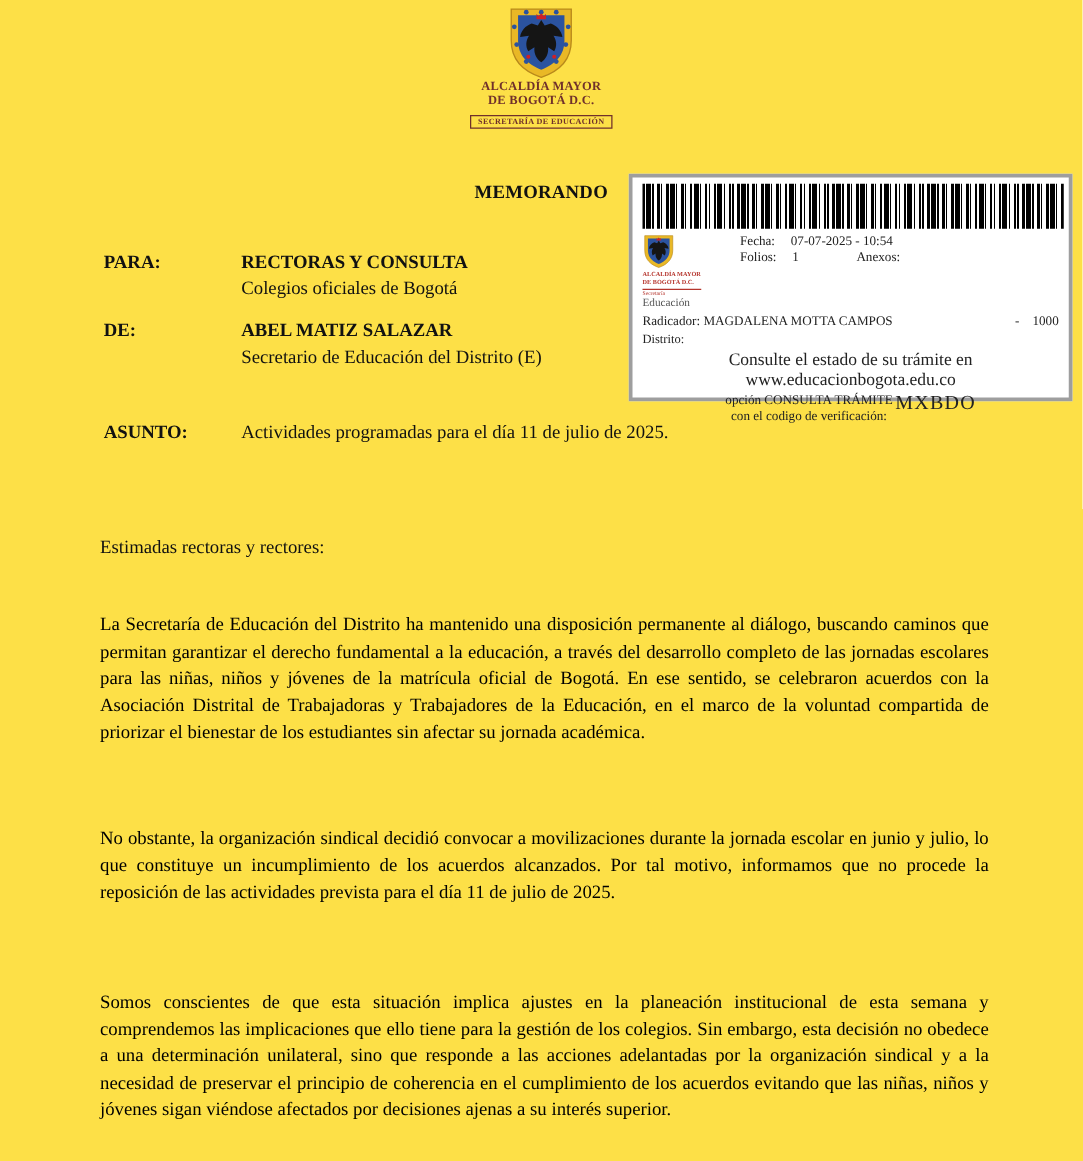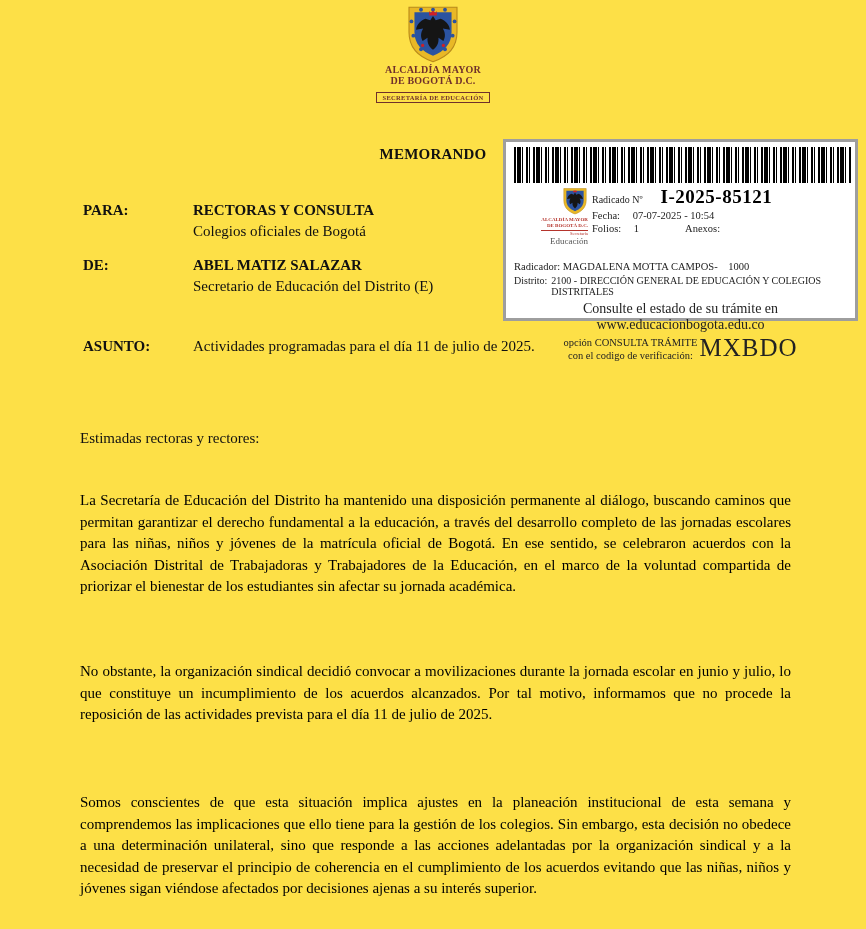--- a/index.html
+++ b/index.html
@@ -26,41 +26,41 @@
   
   .rad-box{position:absolute;left:503px;top:139px;width:355px;height:182px;
     box-sizing:border-box;border:3px solid #9e9e9e;background:#fff;
     padding:5px 8px 4px 8px;font-size:10.5px;color:#222;}
   .barcode{height:36px;width:337px;margin:0 auto;
     background:repeating-linear-gradient(90deg,
       #000 0 2px,#fff 2px 3px,#000 3px 7px,#fff 7px 8px,
       #000 8px 9px,#fff 9px 12px,#000 12px 14px,#fff 14px 15px,
       #000 15px 16px,#fff 16px 19px);}
   .rad-top{display:flex;margin-top:3px;}
-  .rad-minilogo{width:74px;text-align:right;flex:0 0 auto;padding-top:1px;}
+  .rad-minilogo{width:74px;text-align:left;flex:0 0 auto;padding-top:1px;}
   .mini-name{font-size:5px;font-weight:bold;color:#b5342c;line-height:6px;
     border-bottom:1px solid #b5342c;display:inline-block;padding-bottom:1px;}
   .mini-sec{font-size:4.5px;color:#b5342c;line-height:6px;}
   .mini-edu{font-size:9px;color:#555;line-height:9px;}
   .rad-fields{flex:1;padding-left:4px;}
   .rad-num-row{display:flex;align-items:baseline;}
   .rad-num-label{font-size:10px;}
   .rad-num{font-size:19px;font-weight:bold;letter-spacing:.5px;margin-left:18px;color:#000;}
   .rad-line{margin-top:2px;}
   .rad-line .lbl{display:inline-block;}
   .sp-sm{display:inline-block;width:10px;}
   .sp-lg{display:inline-block;width:44px;}
-  .rad-full{display:flex;margin-top:15px;}
+  .rad-full{display:flex;justify-content:space-between;margin-top:5px;}
   .pre{white-space:pre;}
   .rad-destino{display:flex;margin-top:3px;font-size:10px;}
   .rad-destino .lbl{flex:0 0 auto;margin-right:4px;}
   .rad-consulta{text-align:center;margin-top:4px;font-size:14px;}
-  .rad-code-row{display:flex;justify-content:center;align-items:flex-end;margin-top:1px;}
+  .rad-code-row{display:flex;justify-content:center;align-items:flex-start;margin-top:1px;}
   .rad-code-left{text-align:center;font-size:10.5px;line-height:13px;}
-  .rad-code{font-size:25px;letter-spacing:1px;color:#222;margin-left:2px;}
+  .rad-code{font-size:16px;letter-spacing:1px;color:#222;margin-left:2px;}
 
   
   .field{position:absolute;left:83px;font-size:15px;line-height:21px;}
   .field .lbl{font-weight:bold;position:absolute;left:0;top:0;}
   .field .val{position:absolute;left:110px;top:0;width:560px;}
   .f-para{top:200px;}
   .f-de{top:255px;}
   .f-asunto{top:336px;}
   .bold{font-weight:bold;}
 
@@ -115,45 +115,40 @@
         <div>
           <span class="mini-name">
             <span>ALCALDÍA MAYOR</span><br>
             <span>DE BOGOTÁ D.C.</span>
           </span>
         </div>
         <div class="mini-sec">Secretaría</div>
         <div class="mini-edu">Educación</div>
       </div>
       <div class="rad-fields">
-        <div class="rad-num-row">
-          <span class="rad-num-label">Radicado Nº</span>
-          <span class="rad-num">I-2025-85121</span>
-        </div>
         <div class="rad-line">
           <span class="lbl">Fecha:</span><span class="sp-sm"></span>
           <span>07-07-2025 - 10:54</span>
         </div>
         <div class="rad-line">
           <span class="lbl">Folios:</span><span class="sp-sm"></span>
           <span>1</span><span class="sp-lg"></span>
           <span>Anexos:</span>
         </div>
       </div>
     </div>
     <div class="rad-full">
       <span>
         <span>Radicador:</span>
         <span>MAGDALENA MOTTA CAMPOS</span>
       </span>
       <span class="pre">-    1000</span>
     </div>
     <div class="rad-destino">
       <span class="lbl">Distrito:</span>
-      <span>2100 - DIRECCIÓN GENERAL DE EDUCACIÓN Y COLEGIOS DISTRITALES</span>
     </div>
     <div class="rad-consulta">Consulte el estado de su trámite en www.educacionbogota.edu.co</div>
     <div class="rad-code-row">
       <div class="rad-code-left">
         <div>opción CONSULTA TRÁMITE</div>
         <div>con el codigo de verificación:</div>
       </div>
       <div class="rad-code">MXBDO</div>
     </div>
   </div>

